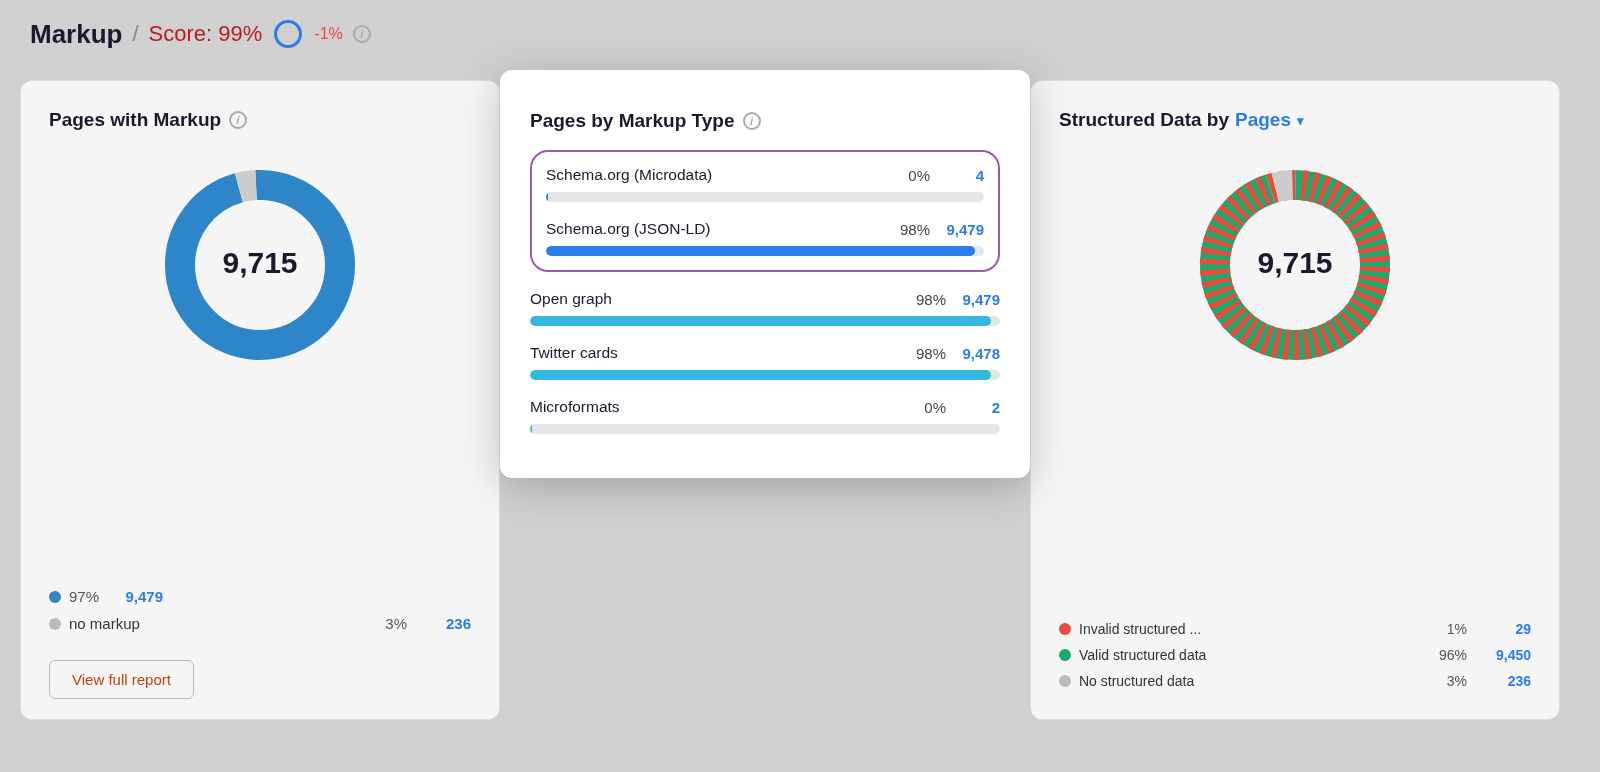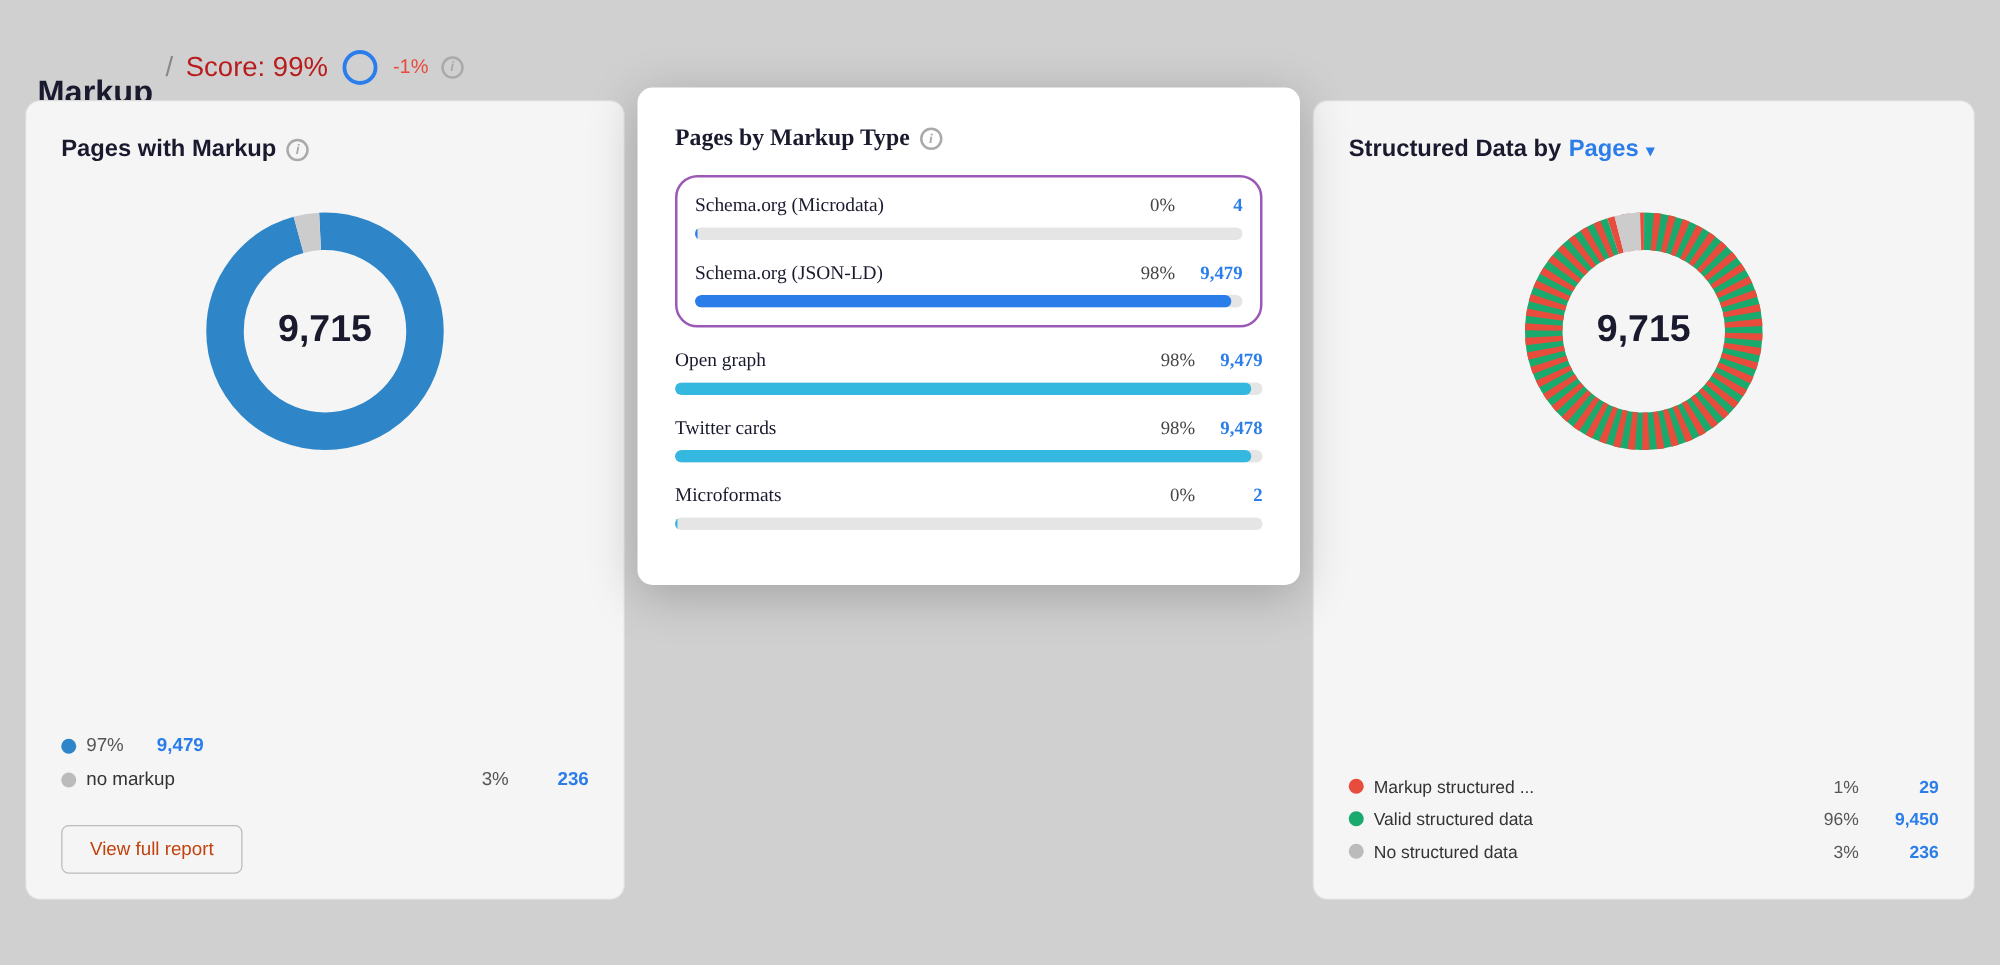--- a/index.html
+++ b/index.html
@@ -18,21 +18,20 @@
       left: 30px;
       display: flex;
       align-items: center;
       gap: 10px;
     }
 
     .header-title {
       font-size: 26px;
       font-weight: 700;
       color: #1a1a2e;
-      margin-top: 40px;
     }
 
     .header-slash {
       font-size: 22px;
       color: #888;
     }
 
     .header-score {
       font-size: 22px;
       color: #b91c1c;
@@ -66,21 +65,20 @@
 
     .cards-container {
       position: absolute;
       top: 80px;
       left: 20px;
       right: 20px;
       bottom: 20px;
       display: flex;
       gap: 0;
       align-items: flex-start;
-      justify-content: space-between;
     }
 
     
     .card-left {
       background: #f5f5f5;
       border-radius: 12px;
       border: 1px solid #ddd;
       padding: 28px 28px 20px 28px;
       width: 480px;
       height: 640px;
@@ -155,26 +153,25 @@
       font-size: 15px;
       color: #c2410c;
       cursor: pointer;
     }
 
     
     .card-middle {
       background: #ffffff;
       border-radius: 12px;
       box-shadow: 0 8px 40px rgba(0,0,0,0.22);
-      padding: 30px 30px 26px 30px;
+      padding: 40px 30px 26px 30px;
       width: 530px;
       position: relative;
       z-index: 10;
       margin-top: -10px;
-      font-family: Liberation Serif, serif;
     }
 
     .markup-row {
       margin-bottom: 18px;
     }
 
     .markup-row-header {
       display: flex;
       align-items: center;
       justify-content: space-between;
@@ -422,21 +419,21 @@
         <circle cx="110" cy="110" r="80" fill="none" stroke="#e74c3c" stroke-width="30" stroke-dasharray="5" stroke-dashoffset="-472.7" stroke-linecap="butt" transform="rotate(-87 110 110)"></circle>
 
         <circle cx="110" cy="110" r="80" fill="none" stroke="#cccccc" stroke-width="30" stroke-dasharray="17.4 480.4" stroke-dashoffset="-477.7" stroke-linecap="butt" transform="rotate(-87 110 110)"></circle>
         <text x="110" y="118" text-anchor="middle" font-size="30" font-weight="700" fill="#1a1a2e" font-family="Arial, sans-serif">9,715</text>
       </svg>
     </div>
 
     <div class="right-legend">
       <div class="right-legend-item">
         <div class="legend-dot" style="background:#e74c3c;"></div>
-        <span class="right-legend-label">Markup structured ...</span>
+        <span class="right-legend-label">Invalid structured ...</span>
         <span class="right-legend-pct">1%</span>
         <span class="right-legend-count">29</span>
       </div>
       <div class="right-legend-item">
         <div class="legend-dot" style="background:#1aaa6e;"></div>
         <span class="right-legend-label">Valid structured data</span>
         <span class="right-legend-pct">96%</span>
         <span class="right-legend-count">9,450</span>
       </div>
       <div class="right-legend-item">

